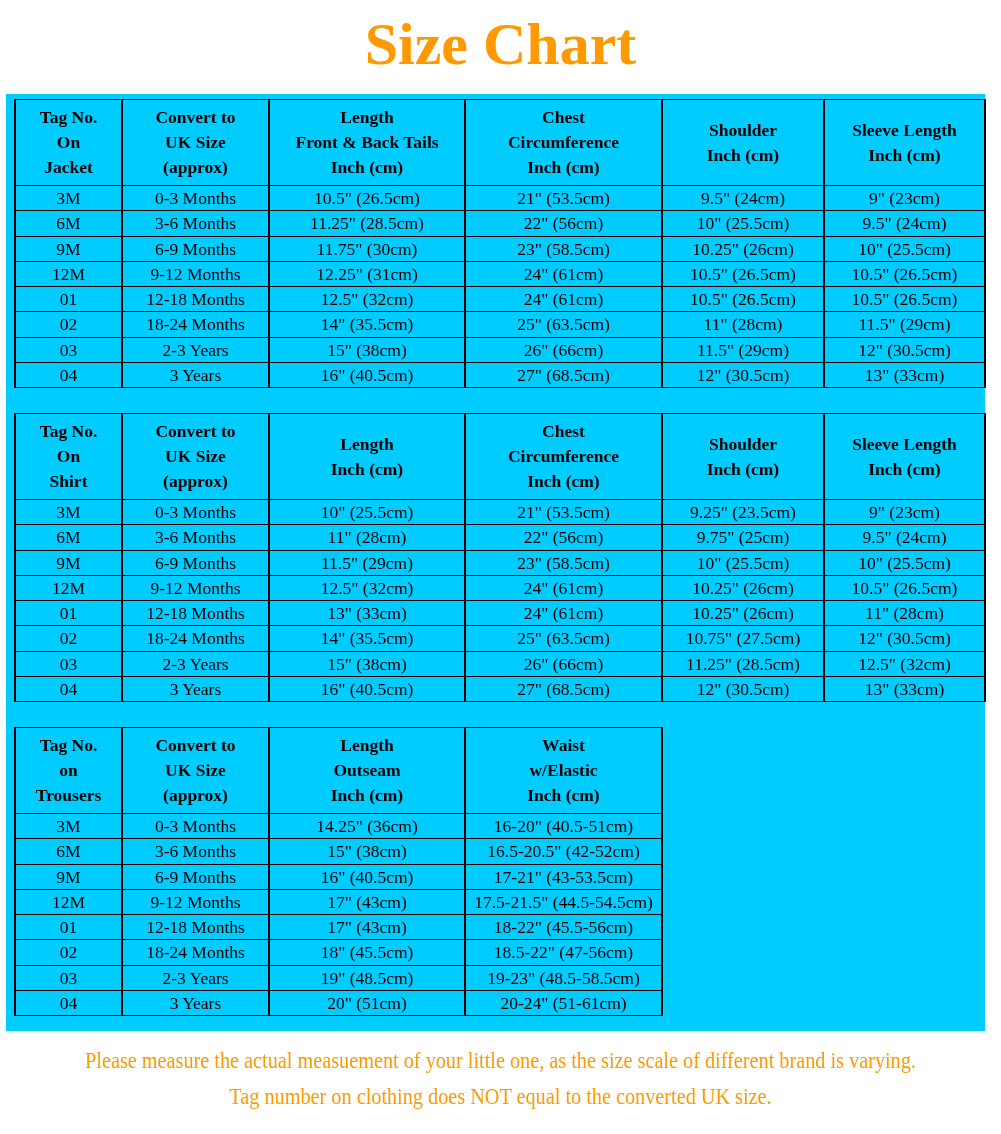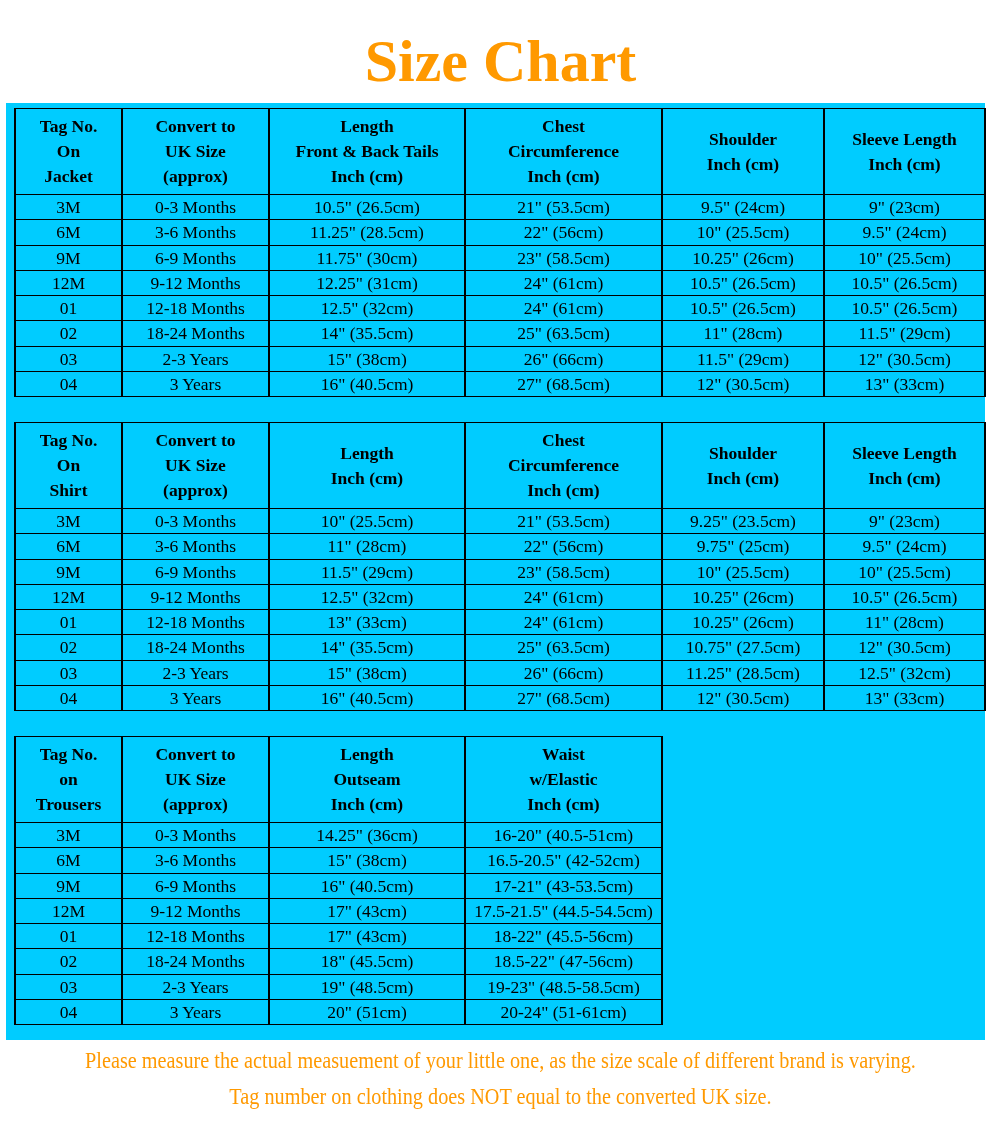--- a/index.html
+++ b/index.html
@@ -16,30 +16,30 @@
     background: var(--background);
     font-family: "Liberation Serif", serif;
     overflow: hidden;
   }
   .page {
     position: relative;
     width: 1001px; height: 1134px;
   }
   .title {
     position: absolute;
-    top: 28px; left: 0; right: 0;
+    top: 11px; left: 0; right: 0;
     text-align: center;
     font-size: 60px;
     font-weight: bold;
     line-height: 1.1;
     color: var(--accent);
   }
   .cyan-panel {
     position: absolute;
-    left: 6px; top: 103px;
+    left: 6px; top: 94px;
     width: 979px; height: 937px;
     background: var(--panel);
   }
   table.size-table {
     position: absolute;
     border-collapse: collapse;
     table-layout: fixed;
     background: var(--panel);
     color: var(--text);
   }

